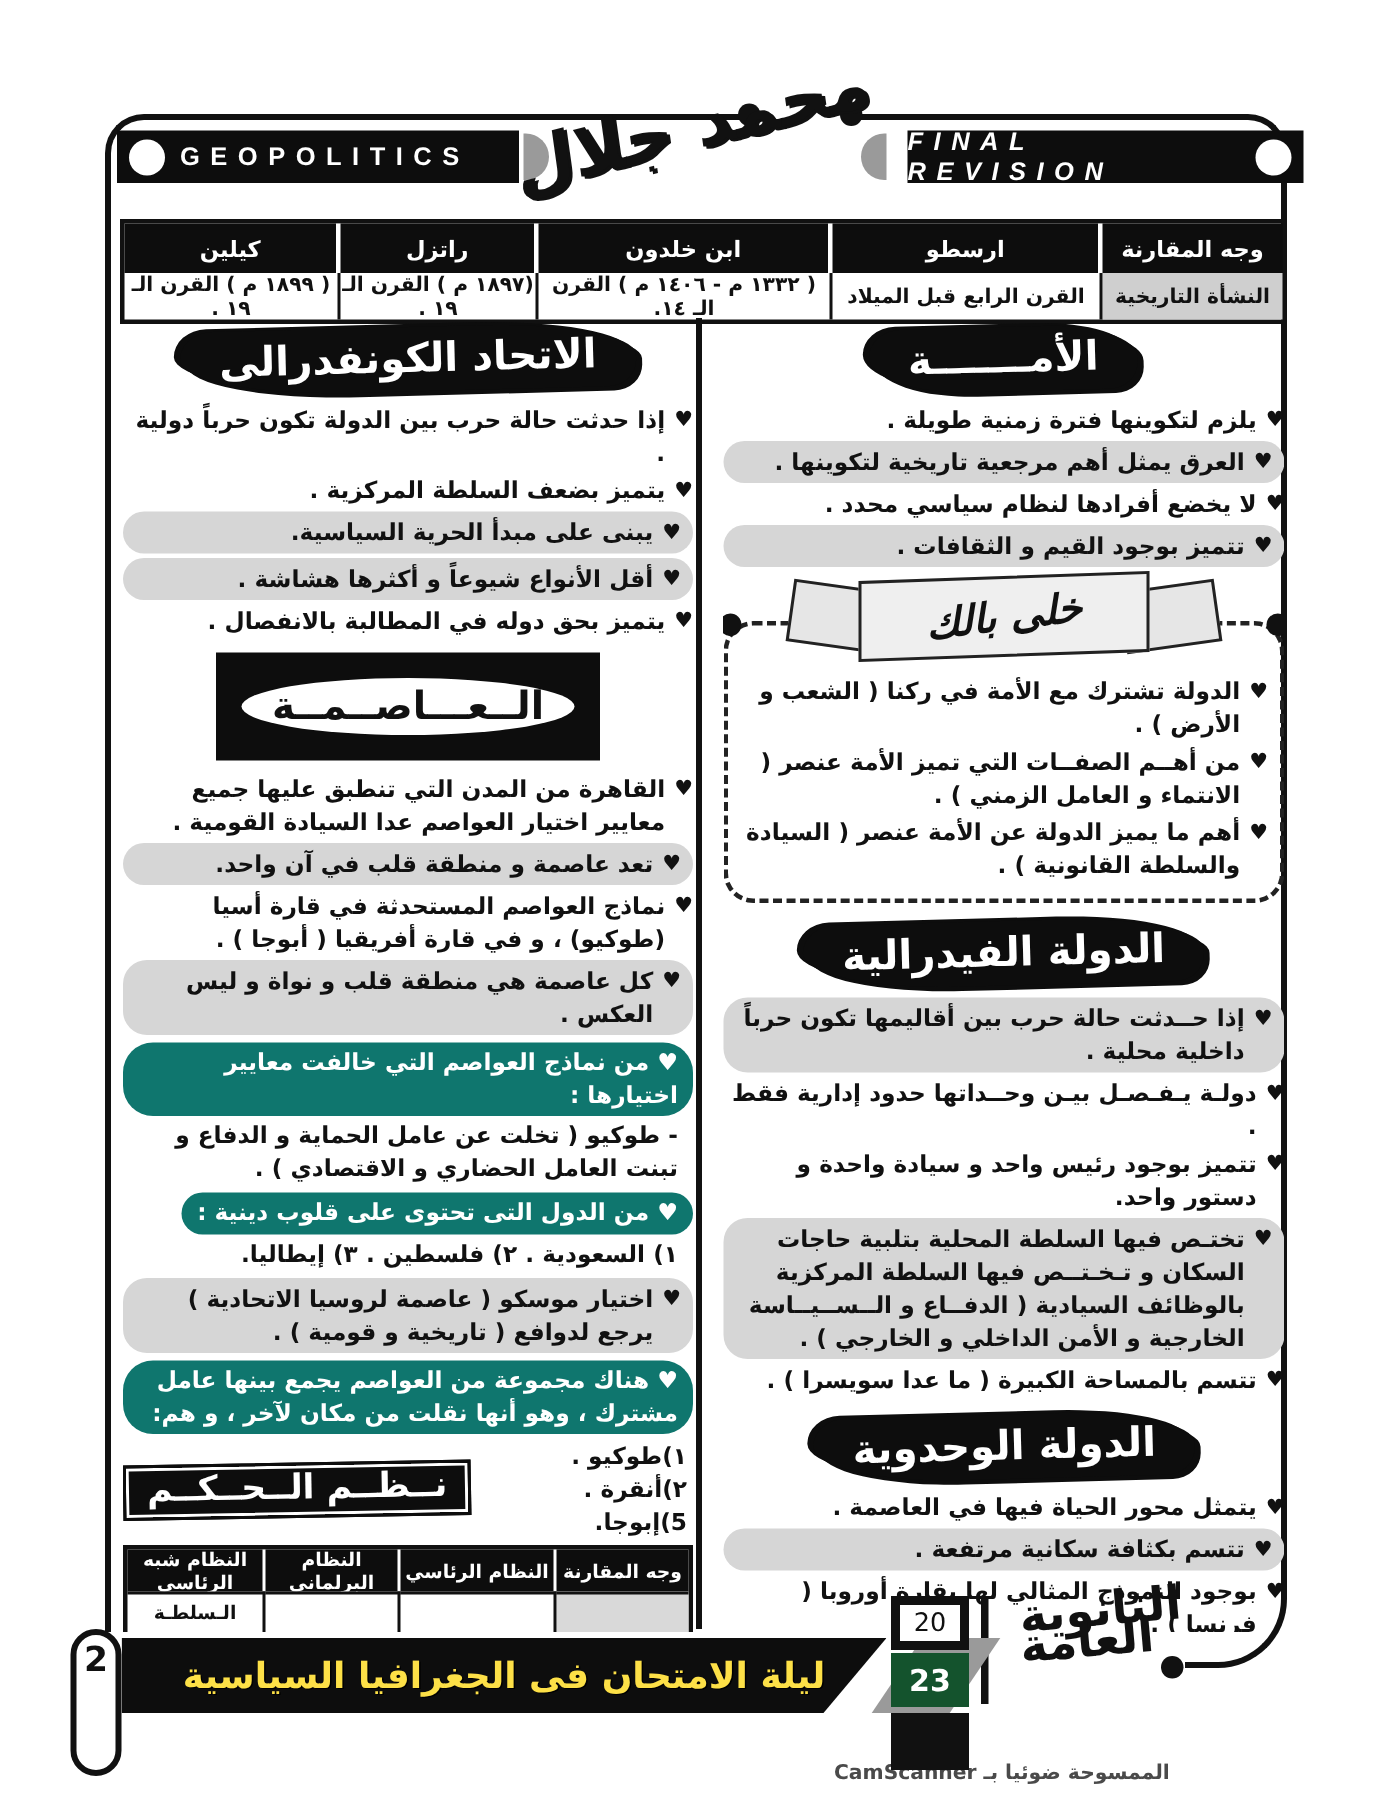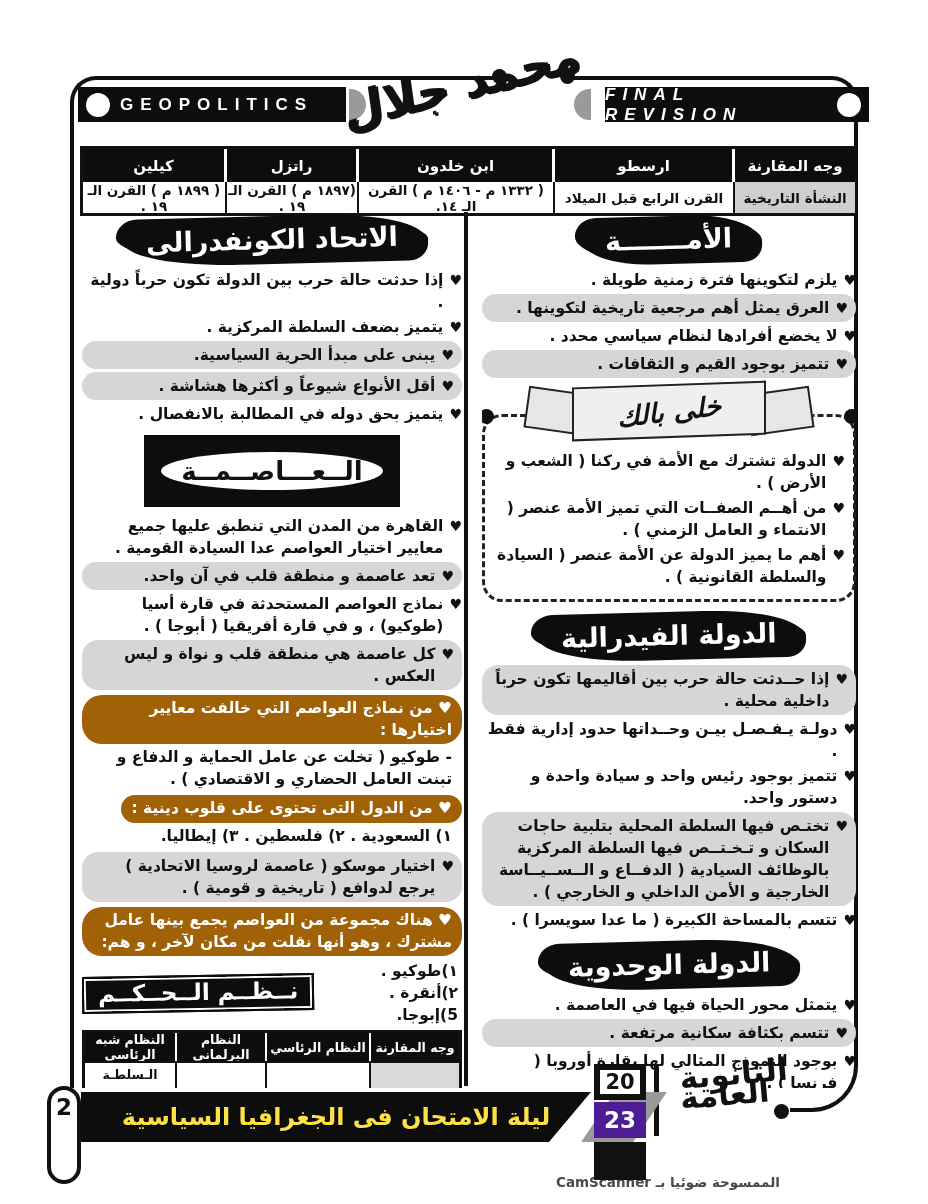--- a/index.html
+++ b/index.html
@@ -74,21 +74,21 @@
   .notebox { position:relative; border:3px dashed #222; border-radius:20px;
     padding:30px 8px 8px; margin-top:0; }
   .notebox .bdot.nl { position:absolute; left:-6px; top:-8px; }
   .notebox .bdot.nr { position:absolute; right:-6px; top:-8px; }
 
   
   .cap-hdr { background:#0d0d0d; width:256px; margin:10px auto 8px; padding:17px; }
   .cap-hdr .oval { background:#fff; border-radius:50%; text-align:center;
     font-weight:bold; font-size:26px; padding:4px 0; letter-spacing:2px; }
 
-  .pillhdr { background:#a16207; color:#fff; border-radius:20px; padding:3px 10px;
+  .pillhdr { background:#0f766e; color:#fff; border-radius:20px; padding:3px 10px;
     font-weight:bold; font-size:15.5px; line-height:1.4; width:max-content; max-width:100%;
     margin:5px 0 2px; }
   .pillbody { font-weight:bold; font-size:15.5px; line-height:1.42; padding-right:10px; }
 
   .govrow { display:flex; align-items:center; gap:8px; margin:4px 0 4px; }
   .govrow .pillbody { flex:1; padding-right:4px; }
   .gov-title { background:#0d0d0d; color:#fff; font-weight:bold; font-size:23px;
     padding:2px 14px 5px; border:2px solid #0d0d0d; box-shadow:inset 0 0 0 2px #fff;
     transform:rotate(-1deg); white-space:nowrap; }
 
@@ -109,24 +109,24 @@
     border:4px solid #111; border-radius:17px; z-index:6; text-align:center;
     font-size:23px; font-weight:bold; padding-top:4px; }
   .foot-banner { left:81px; top:1092px; width:510px; height:50px; background:#0d0d0d;
     clip-path:polygon(0 0,100% 0,calc(100% - 42px) 100%,0 100%);
     display:flex; align-items:center; justify-content:center; z-index:5; }
   .foot-banner span { color:#fde047; font-weight:bold; font-size:24px;
     text-shadow:1px 1px 0 #000; letter-spacing:1px; }
   .foot-slash { left:598px; top:1092px; width:52px; height:50px; background:#9a9a9a;
     transform:skewX(-34deg); z-index:4; }
   .y20 { left:594px; top:1064px; width:52px; height:36px; background:#fff;
-    border:6px solid #111; color:#111; font-size:21px; font-weight:bold;
+    border:6px solid #111; color:#111; font-size:17px; font-weight:normal;
     display:flex; align-items:center; justify-content:center; z-index:6; }
-  .y23 { left:594px; top:1102px; width:52px; height:36px; background:#4c1d95; color:#fff;
-    font-size:23px; font-weight:bold; display:flex; align-items:center; justify-content:center; z-index:6; }
+  .y23 { left:594px; top:1102px; width:52px; height:36px; background:#14532d; color:#fff;
+    font-size:20px; font-weight:bold; display:flex; align-items:center; justify-content:center; z-index:6; }
   .yblock { left:594px; top:1142px; width:52px; height:38px; background:#111; z-index:6; }
   .ybar { left:654px; top:1066px; width:5px; height:70px; background:#111; }
   .brand { left:666px; top:1056px; width:124px; height:92px; transform:rotate(-5deg);
     direction:rtl; }
   .brand .l1 { font-size:31px; font-weight:bold; letter-spacing:-1px; }
   .brand .l2 { font-size:31px; font-weight:bold; margin-top:-16px; margin-right:20px;
     letter-spacing:-1px; }
   .brand-dot { left:774px; top:1104px; }
   .scan-note { left:556px; top:1174px; width:302px; direction:rtl; text-align:left;
     font-size:13.5px; color:#4a4a4a; font-weight:bold; }

